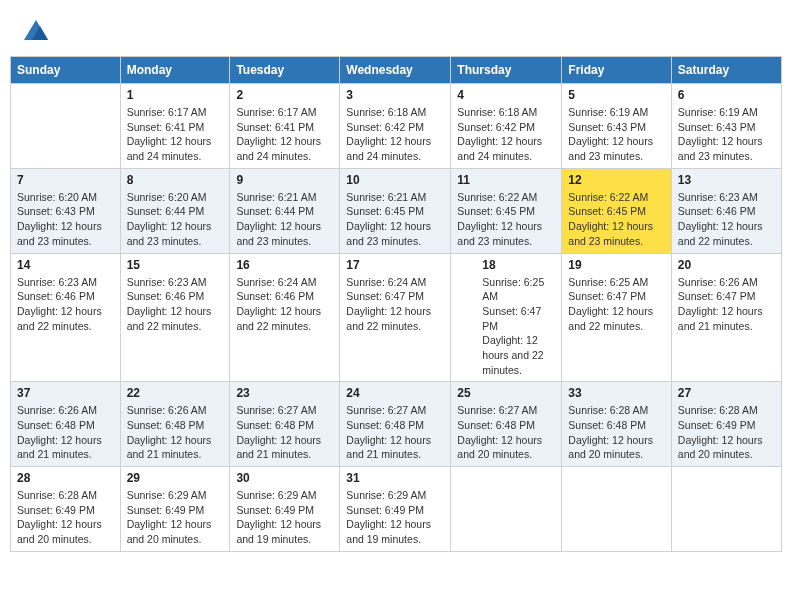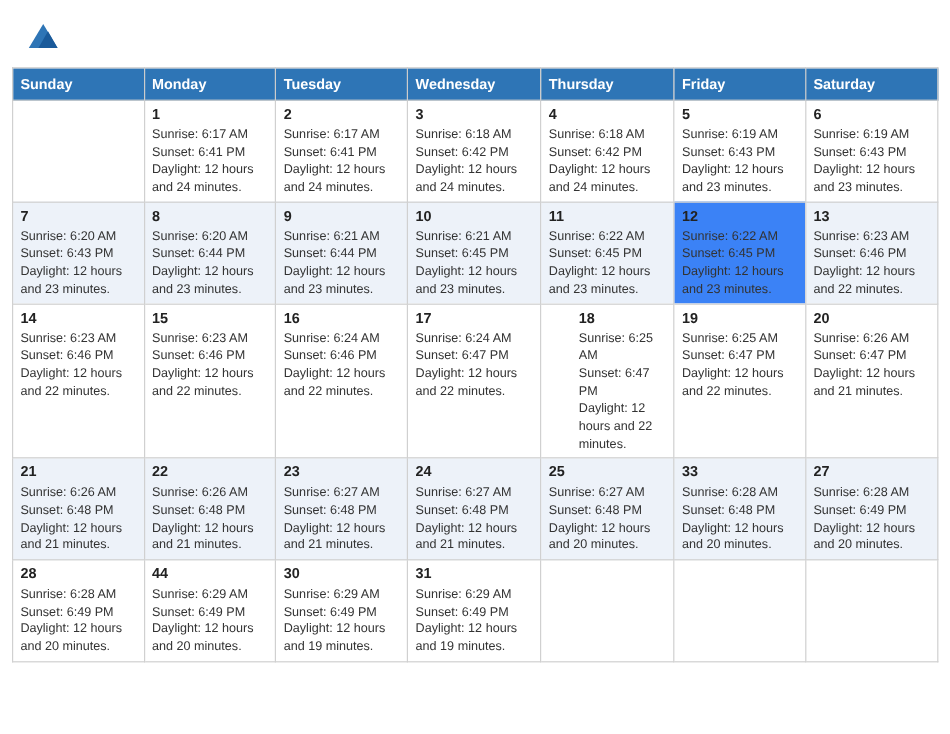--- a/index.html
+++ b/index.html
@@ -190,21 +190,21 @@
           <div class="day-info" style="white-space: pre-line;">Sunrise: 6:21 AM
 Sunset: 6:45 PM
 Daylight: 12 hours and 23 minutes.</div>
         </td>
         <td style="background-color: rgb(237, 242, 249);">
           <div class="day-number">11</div>
           <div class="day-info" style="white-space: pre-line;">Sunrise: 6:22 AM
 Sunset: 6:45 PM
 Daylight: 12 hours and 23 minutes.</div>
         </td>
-        <td style="background-color: #3b82f6;">
+        <td style="background-color: #fde047;">
           <div class="day-number">12</div>
           <div class="day-info" style="white-space: pre-line;">Sunrise: 6:22 AM
 Sunset: 6:45 PM
 Daylight: 12 hours and 23 minutes.</div>
         </td>
         <td style="background-color: rgb(237, 242, 249);">
           <div class="day-number">13</div>
           <div class="day-info" style="white-space: pre-line;">Sunrise: 6:23 AM
 Sunset: 6:46 PM
 Daylight: 12 hours and 22 minutes.</div>
@@ -249,21 +249,21 @@
         </td>
         <td style="background-color: rgb(255, 255, 255);">
           <div class="day-number">20</div>
           <div class="day-info" style="white-space: pre-line;">Sunrise: 6:26 AM
 Sunset: 6:47 PM
 Daylight: 12 hours and 21 minutes.</div>
         </td>
       </tr>
       <tr>
         <td style="background-color: rgb(237, 242, 249);">
-          <div class="day-number">21</div>
+          <div class="day-number">37</div>
           <div class="day-info" style="white-space: pre-line;">Sunrise: 6:26 AM
 Sunset: 6:48 PM
 Daylight: 12 hours and 21 minutes.</div>
         </td>
         <td style="background-color: rgb(237, 242, 249);">
           <div class="day-number">22</div>
           <div class="day-info" style="white-space: pre-line;">Sunrise: 6:26 AM
 Sunset: 6:48 PM
 Daylight: 12 hours and 21 minutes.</div>
         </td>
@@ -299,21 +299,21 @@
         </td>
       </tr>
       <tr>
         <td style="background-color: rgb(255, 255, 255);">
           <div class="day-number">28</div>
           <div class="day-info" style="white-space: pre-line;">Sunrise: 6:28 AM
 Sunset: 6:49 PM
 Daylight: 12 hours and 20 minutes.</div>
         </td>
         <td style="background-color: rgb(255, 255, 255);">
-          <div class="day-number">44</div>
+          <div class="day-number">29</div>
           <div class="day-info" style="white-space: pre-line;">Sunrise: 6:29 AM
 Sunset: 6:49 PM
 Daylight: 12 hours and 20 minutes.</div>
         </td>
         <td style="background-color: rgb(255, 255, 255);">
           <div class="day-number">30</div>
           <div class="day-info" style="white-space: pre-line;">Sunrise: 6:29 AM
 Sunset: 6:49 PM
 Daylight: 12 hours and 19 minutes.</div>
         </td>

